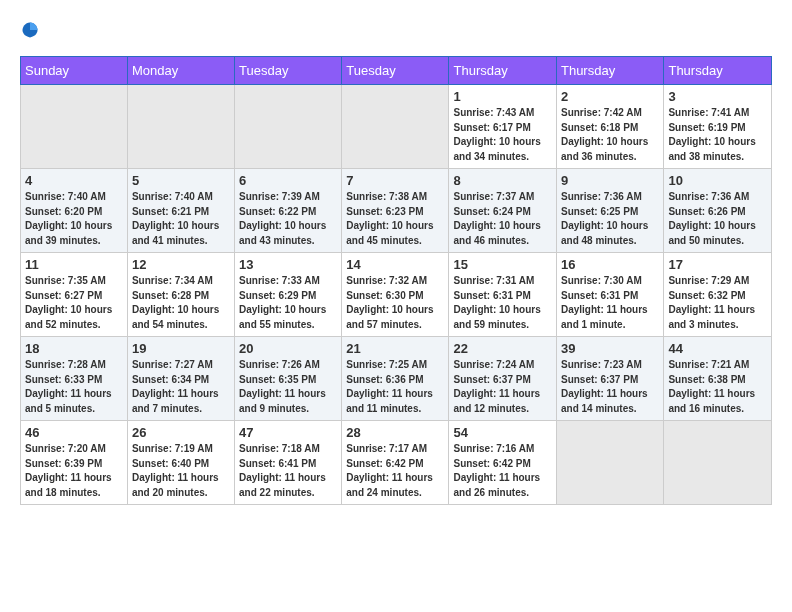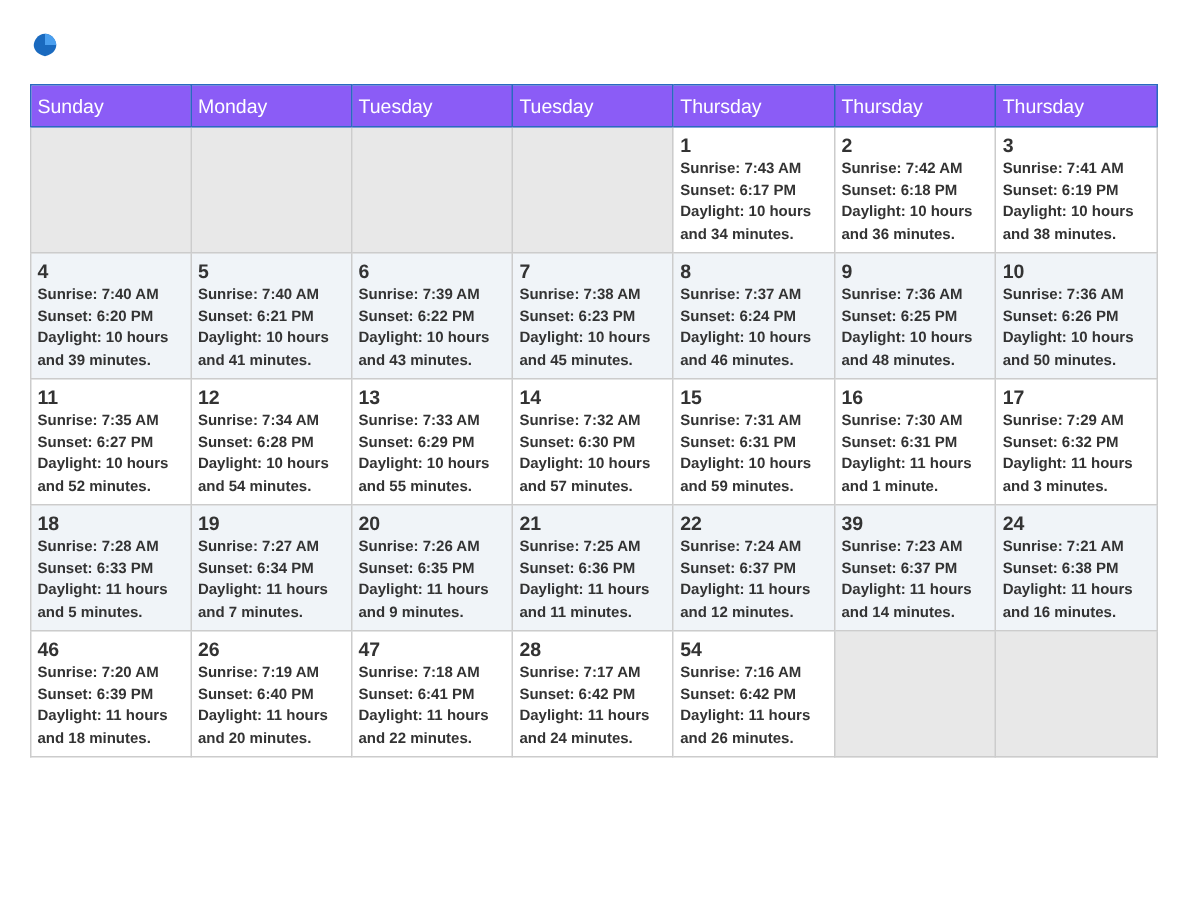--- a/index.html
+++ b/index.html
@@ -221,21 +221,21 @@
         </td>
         <td>
           <span class="day-number">22</span>
           <div class="day-info">Sunrise: 7:24 AM<br>Sunset: 6:37 PM<br>Daylight: 11 hours and 12 minutes.</div>
         </td>
         <td>
           <span class="day-number">39</span>
           <div class="day-info">Sunrise: 7:23 AM<br>Sunset: 6:37 PM<br>Daylight: 11 hours and 14 minutes.</div>
         </td>
         <td>
-          <span class="day-number">24</span>
+          <span class="day-number">44</span>
           <div class="day-info">Sunrise: 7:21 AM<br>Sunset: 6:38 PM<br>Daylight: 11 hours and 16 minutes.</div>
         </td>
       </tr>
       <tr>
         <td>
           <span class="day-number">46</span>
           <div class="day-info">Sunrise: 7:20 AM<br>Sunset: 6:39 PM<br>Daylight: 11 hours and 18 minutes.</div>
         </td>
         <td>
           <span class="day-number">26</span>

